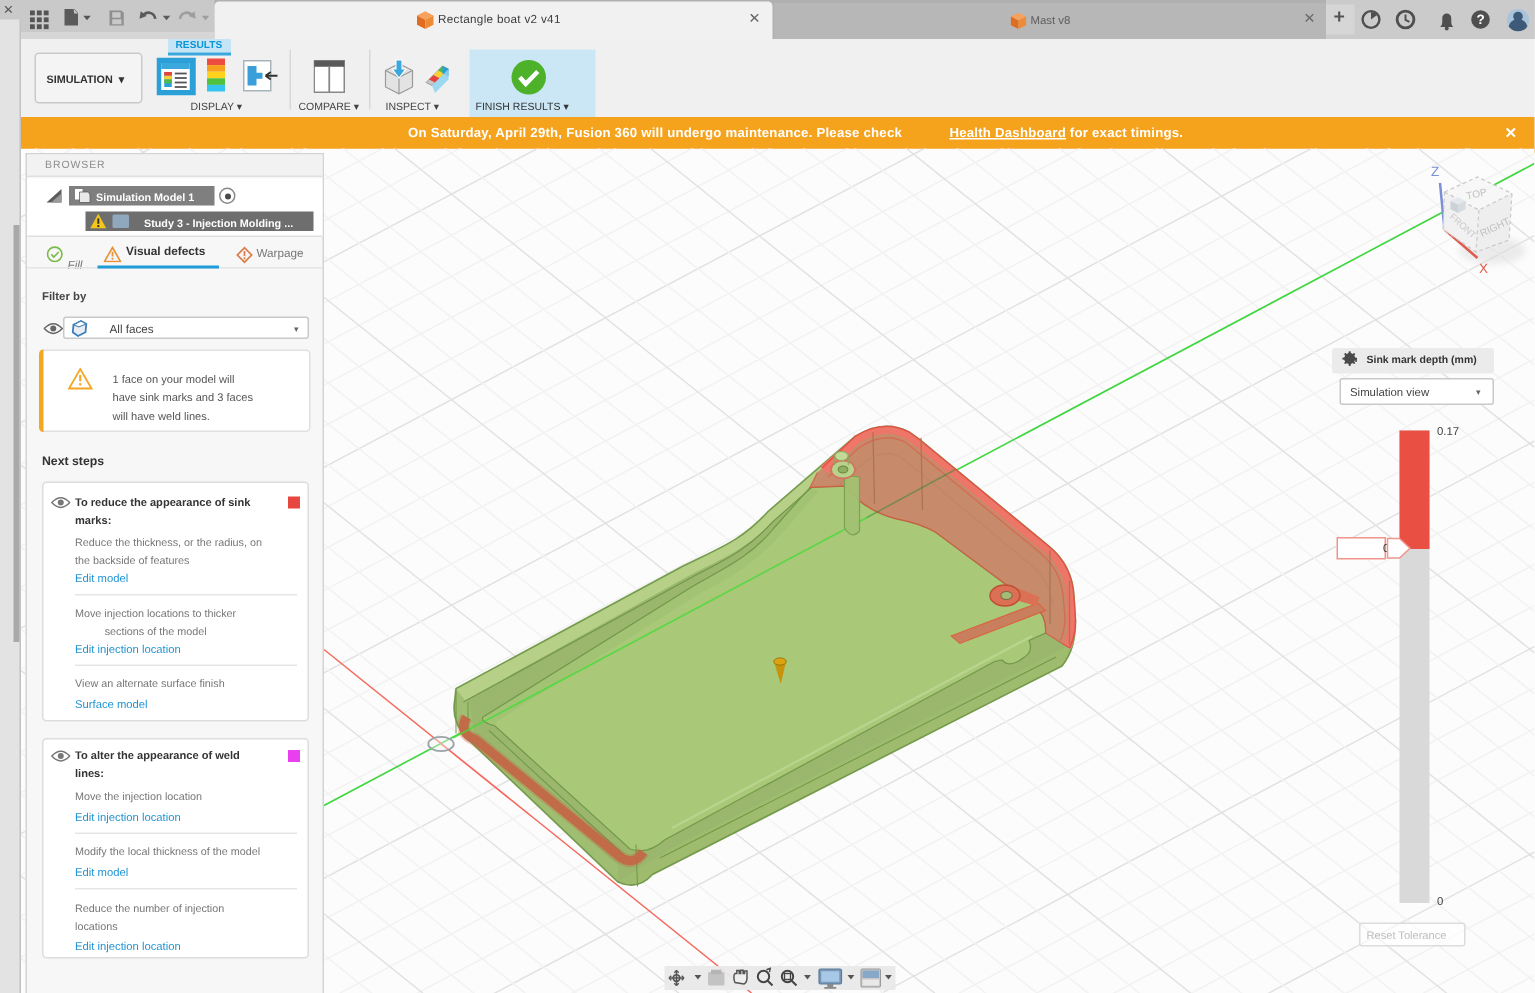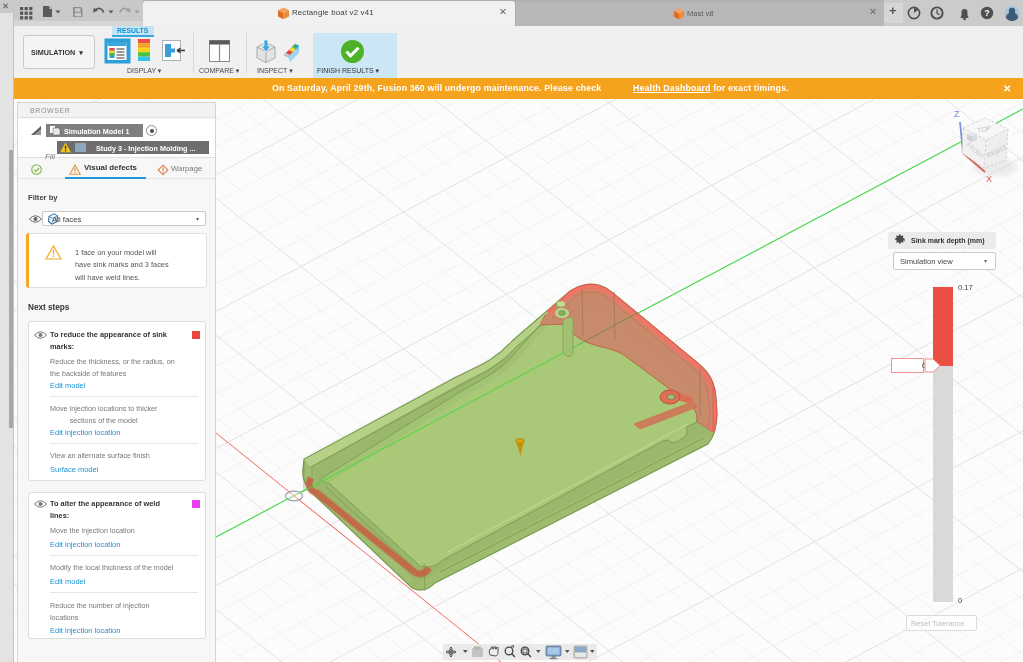--- a/index.html
+++ b/index.html
@@ -399,21 +399,21 @@
 <path d="M5.5 0.5 L10.8 10.2 L0.2 10.2 Z" fill="#f5c518"></path>
 <rect x="4.9" y="3.6" width="1.3" height="3.6" fill="#333"></rect>
     <rect x="4.9" y="8" width="1.3" height="1.4" fill="#333"></rect>
 </svg>
 <div class="abs" style="left:75px;top:143px;width:11px;height:9px;background:#8fa8be;border-radius:1px;"></div>
 <div class="txt" style="left:96px;top:144px;font-size:7.2px;font-weight:bold;color:#fff;">Study 3 - Injection Molding ...</div>
 <svg class="abs" style="left:31px;top:164px;width:11px;height:11px" viewBox="0 0 11 11">
 <circle cx="5.5" cy="5.5" r="4.8" fill="none" stroke="#7cb946" stroke-width="1.1"></circle>
 <path d="M3.2 5.6 l1.7 1.8 l3.2 -3.4" stroke="#7cb946" stroke-width="1.1" fill="none"></path>
 </svg>
-<div class="txt" style="left:45px;top:152px;font-size:7.8px;color:#777;font-style:italic;">Fill</div>
+<div class="txt" style="left:45px;top:172px;font-size:7.8px;color:#777;font-style:italic;">Fill</div>
 <svg class="abs" style="left:69px;top:164px;width:12px;height:11px" viewBox="0 0 12 11">
 <path d="M6 1 L11.3 10.3 L0.7 10.3 Z" fill="none" stroke="#e8923a" stroke-width="1.1"></path>
 <rect x="5.4" y="3.8" width="1.2" height="3.2" fill="#e8923a"></rect>
     <rect x="5.4" y="7.8" width="1.2" height="1.3" fill="#e8923a"></rect>
 </svg>
 <div class="txt" style="left:84px;top:163px;font-size:7.9px;font-weight:bold;color:#333;">Visual defects</div>
 <svg class="abs" style="left:157px;top:164px;width:12px;height:12px" viewBox="0 0 12 12">
 <rect x="2.6" y="2.6" width="6.8" height="6.8" transform="rotate(45 6 6)" fill="none" stroke="#d97e4a" stroke-width="1.1"></rect>
 <rect x="5.4" y="3.4" width="1.2" height="3.4" fill="#d97e4a"></rect>
     <rect x="5.4" y="7.6" width="1.2" height="1.3" fill="#d97e4a"></rect>
@@ -424,21 +424,21 @@
 <div class="txt" style="left:28px;top:193px;font-size:7.6px;font-weight:bold;color:#444;">Filter by</div>
 <svg class="abs" style="left:29px;top:214px;width:13px;height:10px" viewBox="0 0 13 10">
 <path d="M0.5 5 Q6.5 -1.5 12.5 5 Q6.5 11.5 0.5 5 Z" fill="none" stroke="#666" stroke-width="1"></path>
 <circle cx="6.5" cy="5" r="2" fill="#666"></circle>
 </svg>
 <div class="abs" style="left:42px;top:211px;width:164px;height:15px;background:#fff;border:1px solid #c9c9c9;border-radius:2px;"></div>
 <svg class="abs" style="left:47px;top:213px;width:12px;height:12px" viewBox="0 0 12 12">
 <path d="M2 3.5 L7 1 L10.5 3 L10 8.5 L5 11 L1.5 8.5 Z" fill="#e8eef4" stroke="#3a7fb8" stroke-width="1.2"></path>
 <path d="M2 3.5 L7 1 L10.5 3 L5.5 5 Z" fill="#fff" stroke="#3a7fb8" stroke-width="0.7"></path>
 </svg>
-<div class="txt" style="left:52px;top:215px;font-size:7.8px;color:#444;">All faces</div>
+<div class="txt" style="left:73px;top:215px;font-size:7.8px;color:#444;">All faces</div>
 <div class="txt" style="left:196px;top:215px;font-size:6px;color:#666;">▾</div>
 <div class="abs" style="left:26px;top:233px;width:181px;height:55px;background:#fff;border:1px solid #e0e0e0;border-radius:3px;"></div>
 <div class="abs" style="left:26px;top:233px;width:3px;height:55px;background:#f5a623;border-radius:3px 0 0 3px;"></div>
 <svg class="abs" style="left:45px;top:245px;width:17px;height:15px" viewBox="0 0 17 15">
 <path d="M8.5 1 L16 14 L1 14 Z" fill="none" stroke="#f5a623" stroke-width="1.2"></path>
 <rect x="7.8" y="5" width="1.4" height="4.2" fill="#f5a623"></rect>
     <rect x="7.8" y="10.4" width="1.4" height="1.6" fill="#f5a623"></rect>
 </svg>
 <div class="txt" style="left:75px;top:247px;font-size:7.4px;color:#555;line-height:12.4px;">1 face on your model will<br>have sink marks and 3 faces<br>will have weld lines.</div>
 <div class="txt" style="left:28px;top:303px;font-size:8.2px;font-weight:bold;color:#333;">Next steps</div>

